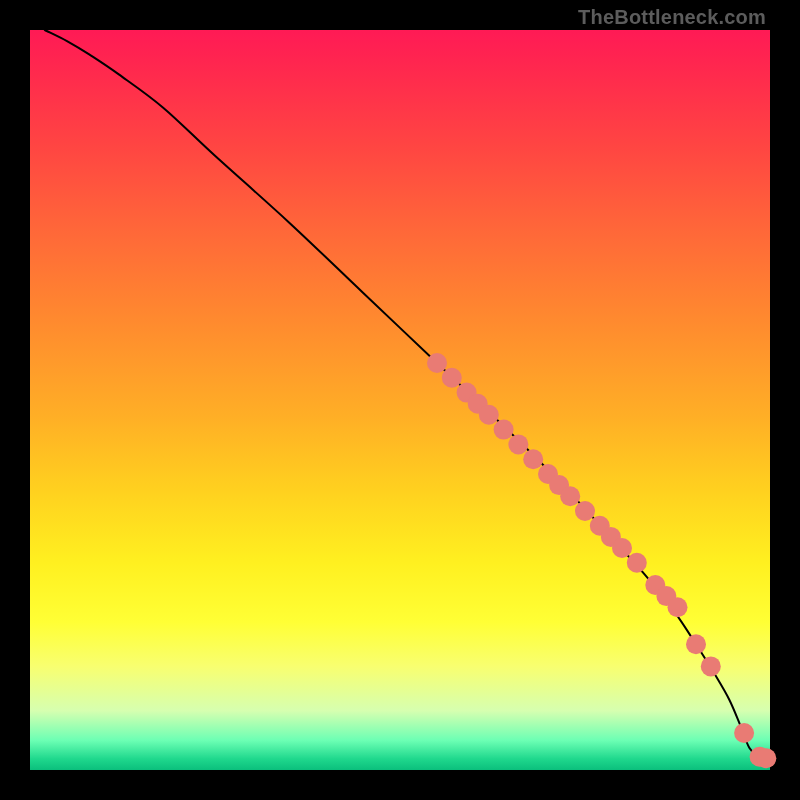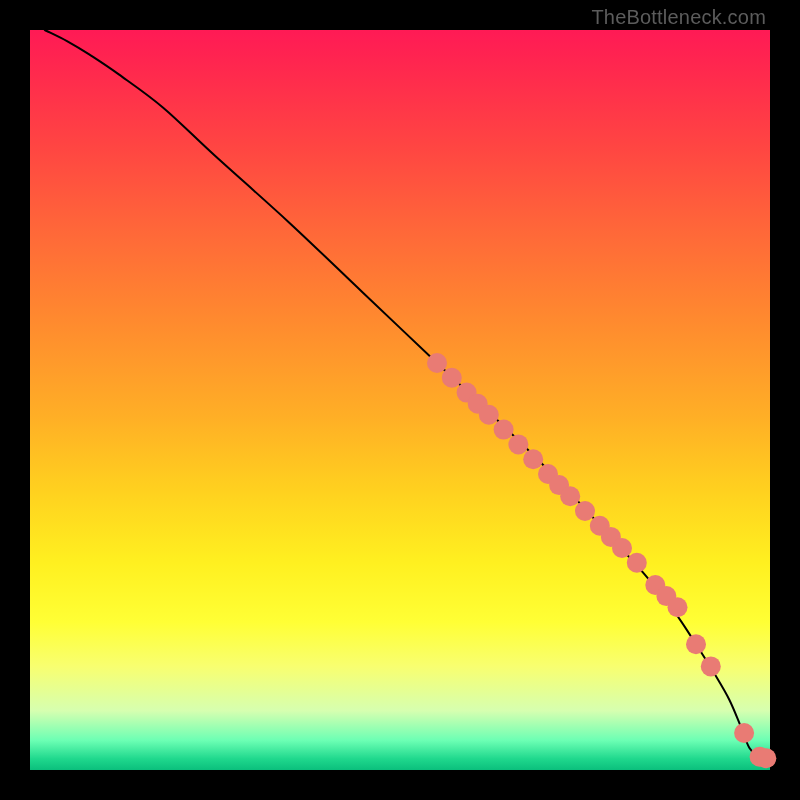--- a/index.html
+++ b/index.html
@@ -43,21 +43,21 @@
       #1fd88d 98.5%,
       #0bbf7c 100%
     );
   }
   .attribution {
     position: absolute;
     top: 6px;
     right: 34px;
     color: #5c5c5c;
     font-size: 20px;
-    font-weight: 400;
+    font-weight: 700;
     letter-spacing: 0.2px;
   }
   svg.curve {
     position: absolute;
     left: 0;
     top: 0;
     width: 740px;
     height: 740px;
     overflow: visible;
   }

